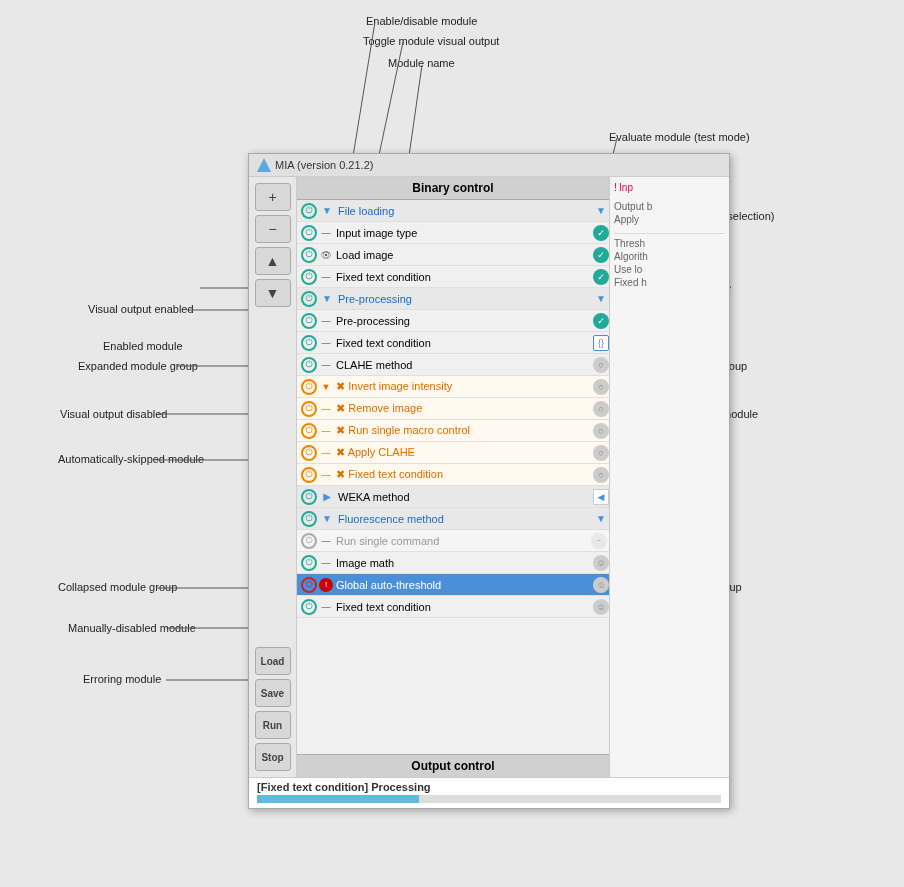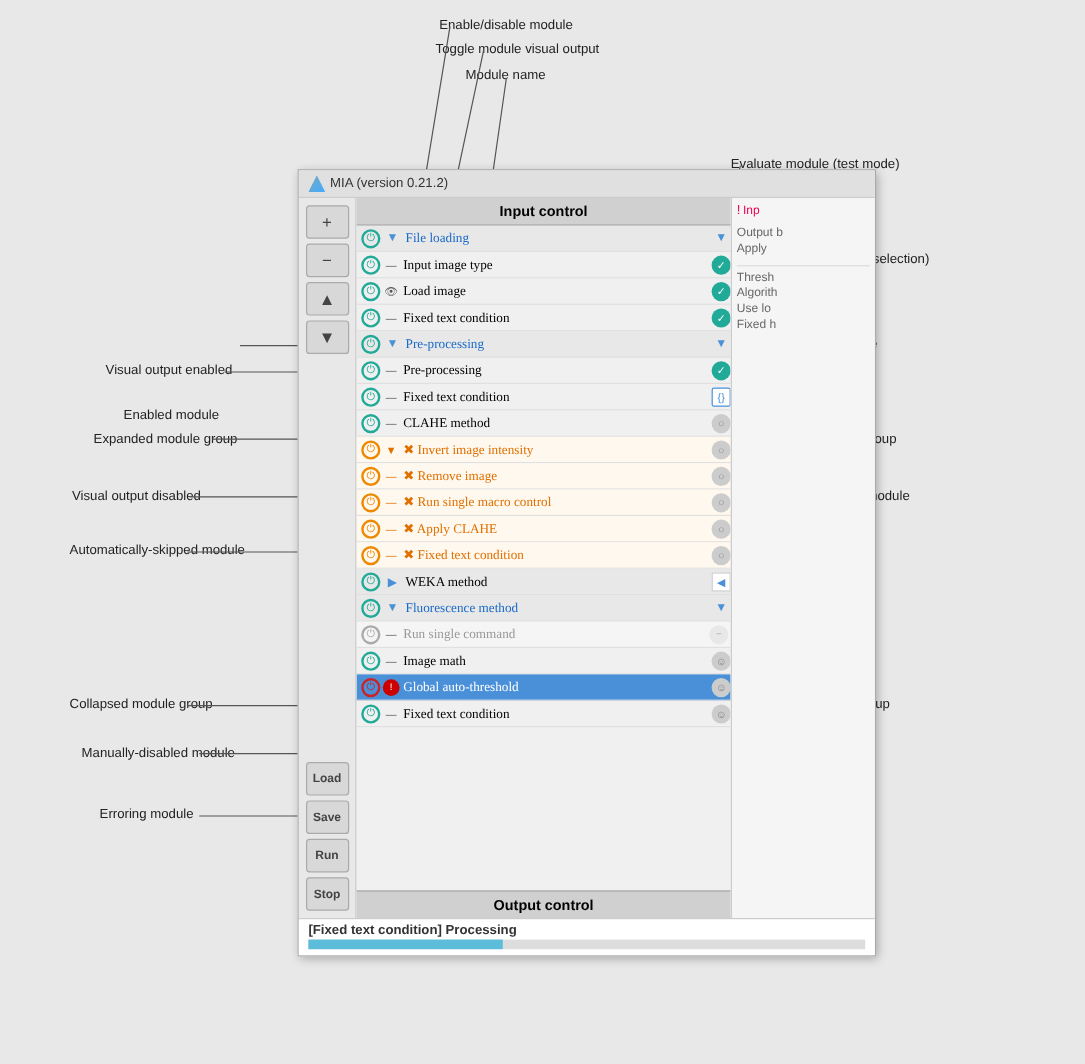--- a/index.html
+++ b/index.html
@@ -9,21 +9,21 @@
       font-size: 12px;
       width: 904px;
       min-height: 887px;
       position: relative;
     }
 
     
     .app-window {
       position: absolute;
       left: 248px;
-      top: 141px;
+      top: 153px;
       width: 482px;
       background: #f0f0f0;
       border: 1px solid #aaa;
       box-shadow: 2px 2px 8px rgba(0,0,0,0.3);
     }
 
     .title-bar {
       background: #e0e0e0;
       padding: 4px 8px;
       font-size: 11px;
@@ -165,21 +165,20 @@
       color: #555;
       flex-shrink: 0;
     }
 
     .module-name {
       flex: 1;
       font-size: 11px;
       padding-left: 3px;
       overflow: hidden;
       white-space: nowrap;
-      font-family: Liberation Serif, serif;
     }
     .module-name.blue { color: #1a6ac7; }
     .module-name.orange { color: #e07000; }
     .module-name.gray { color: #999; }
 
     .right-panel {
       width: 120px;
       background: #f5f5f5;
       border-left: 1px solid #ccc;
       padding: 4px;
@@ -386,21 +385,21 @@
       <div class="panel-btn">▲</div>
       <div class="panel-btn">▼</div>
       <div style="flex:1"></div>
       <div class="panel-btn load-btn">Load</div>
       <div class="panel-btn save-btn">Save</div>
       <div class="panel-btn run-btn">Run</div>
       <div class="panel-btn stop-btn">Stop</div>
     </div>
 
     <div class="module-list-panel">
-      <div class="module-list-header">Input control</div>
+      <div class="module-list-header">Binary control</div>
 
       <div class="module-list-scroll">
 
         <div class="module-row group-header">
           <div class="btn-power green">⏻</div>
           <div class="down-arrow-blue">▼</div>
           <div class="module-name blue">File loading</div>
           <div class="down-arrow-blue">▼</div>
         </div>
 

